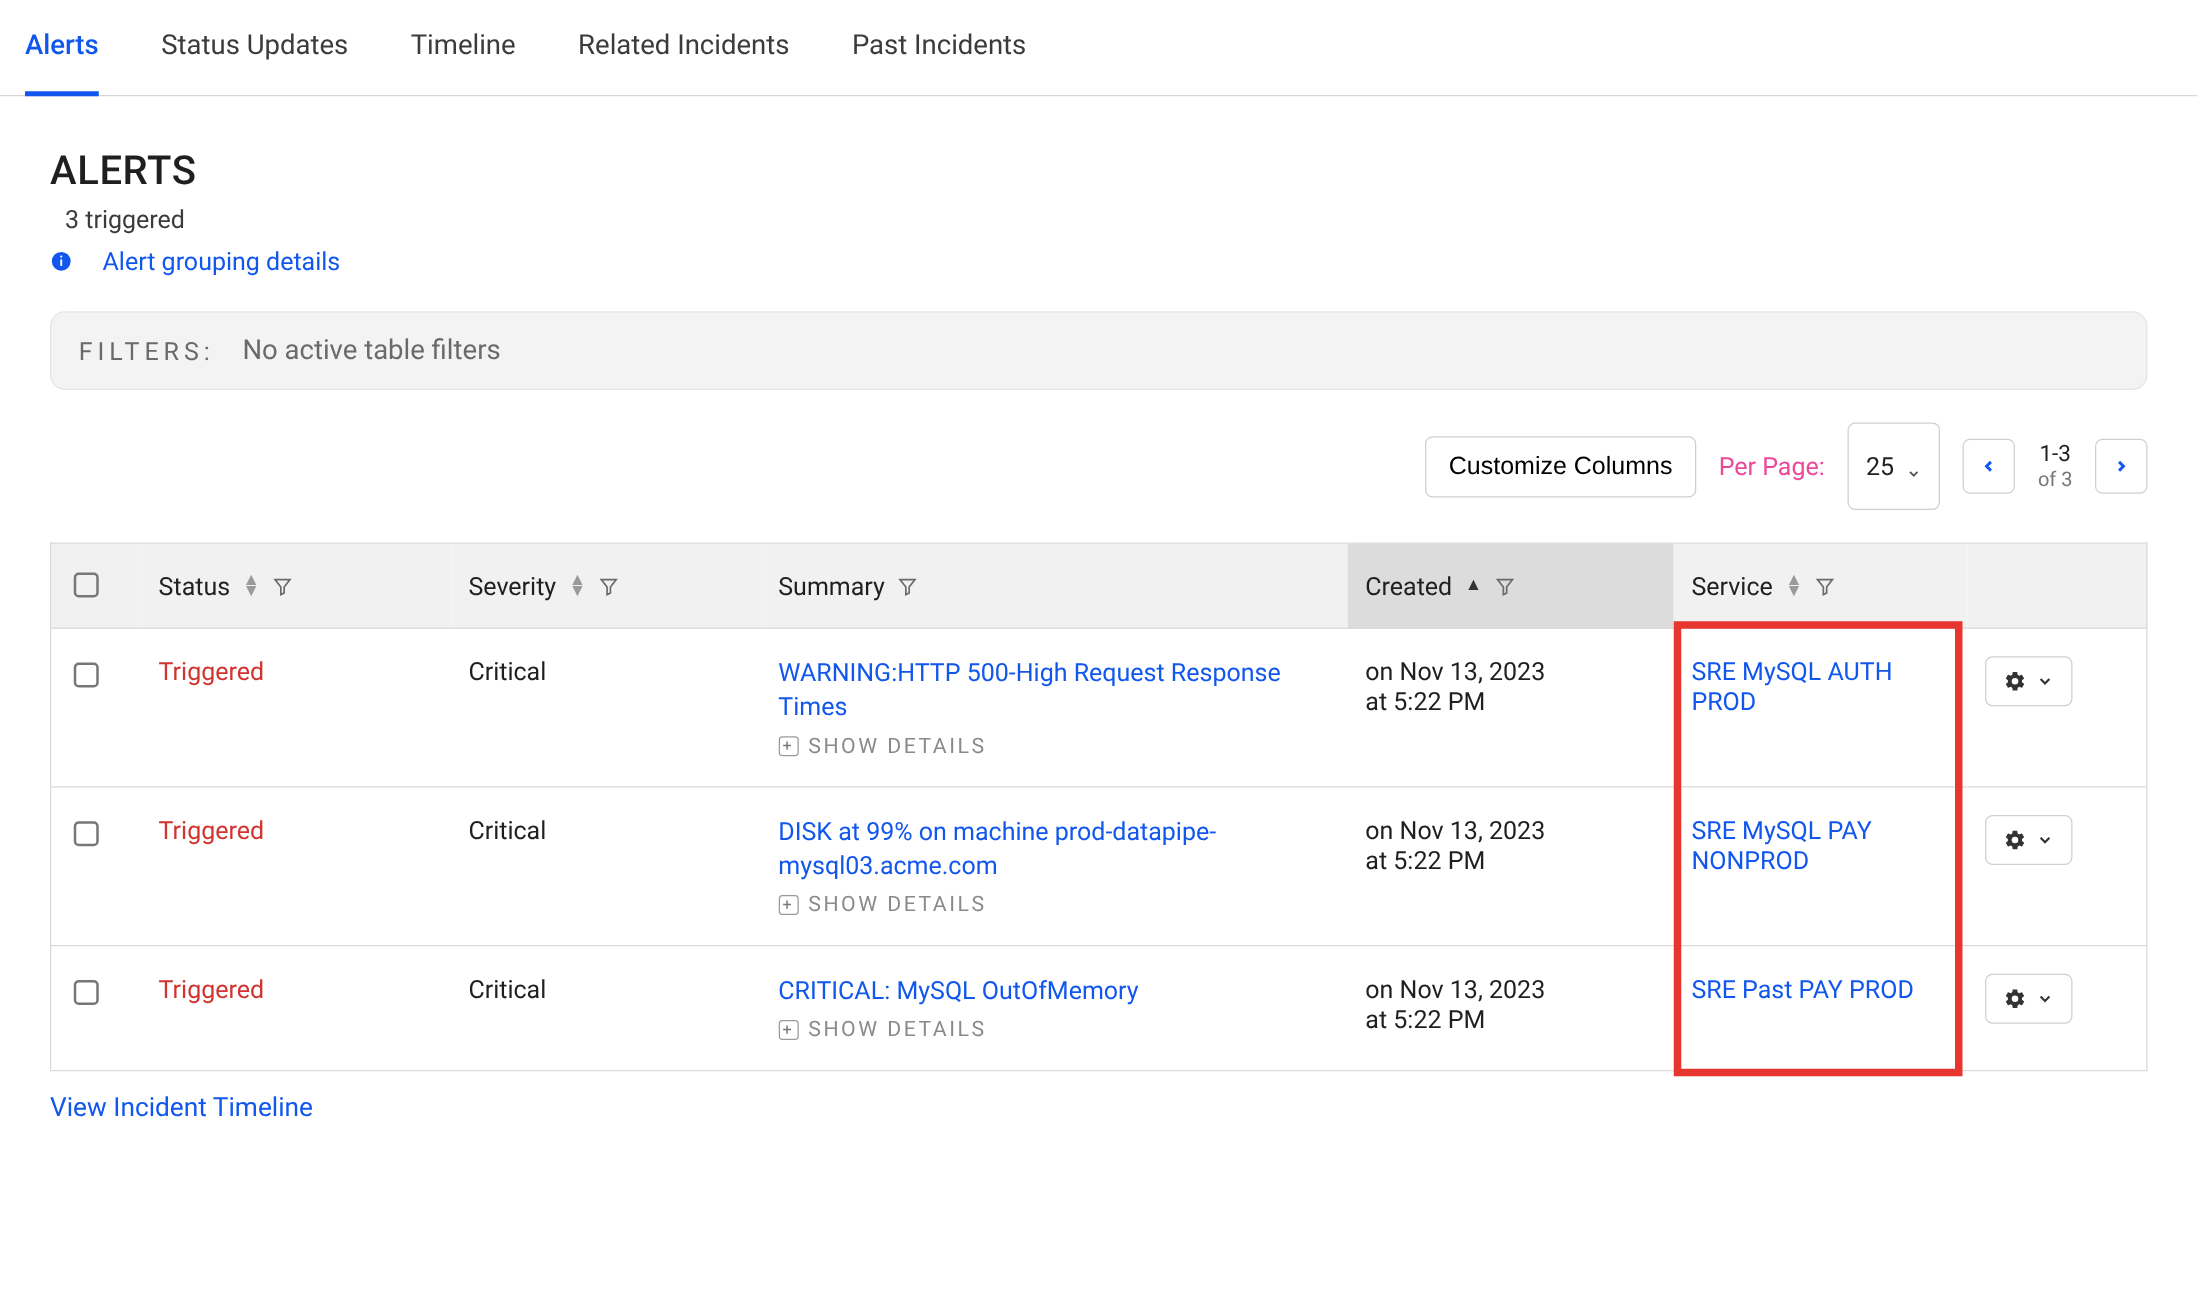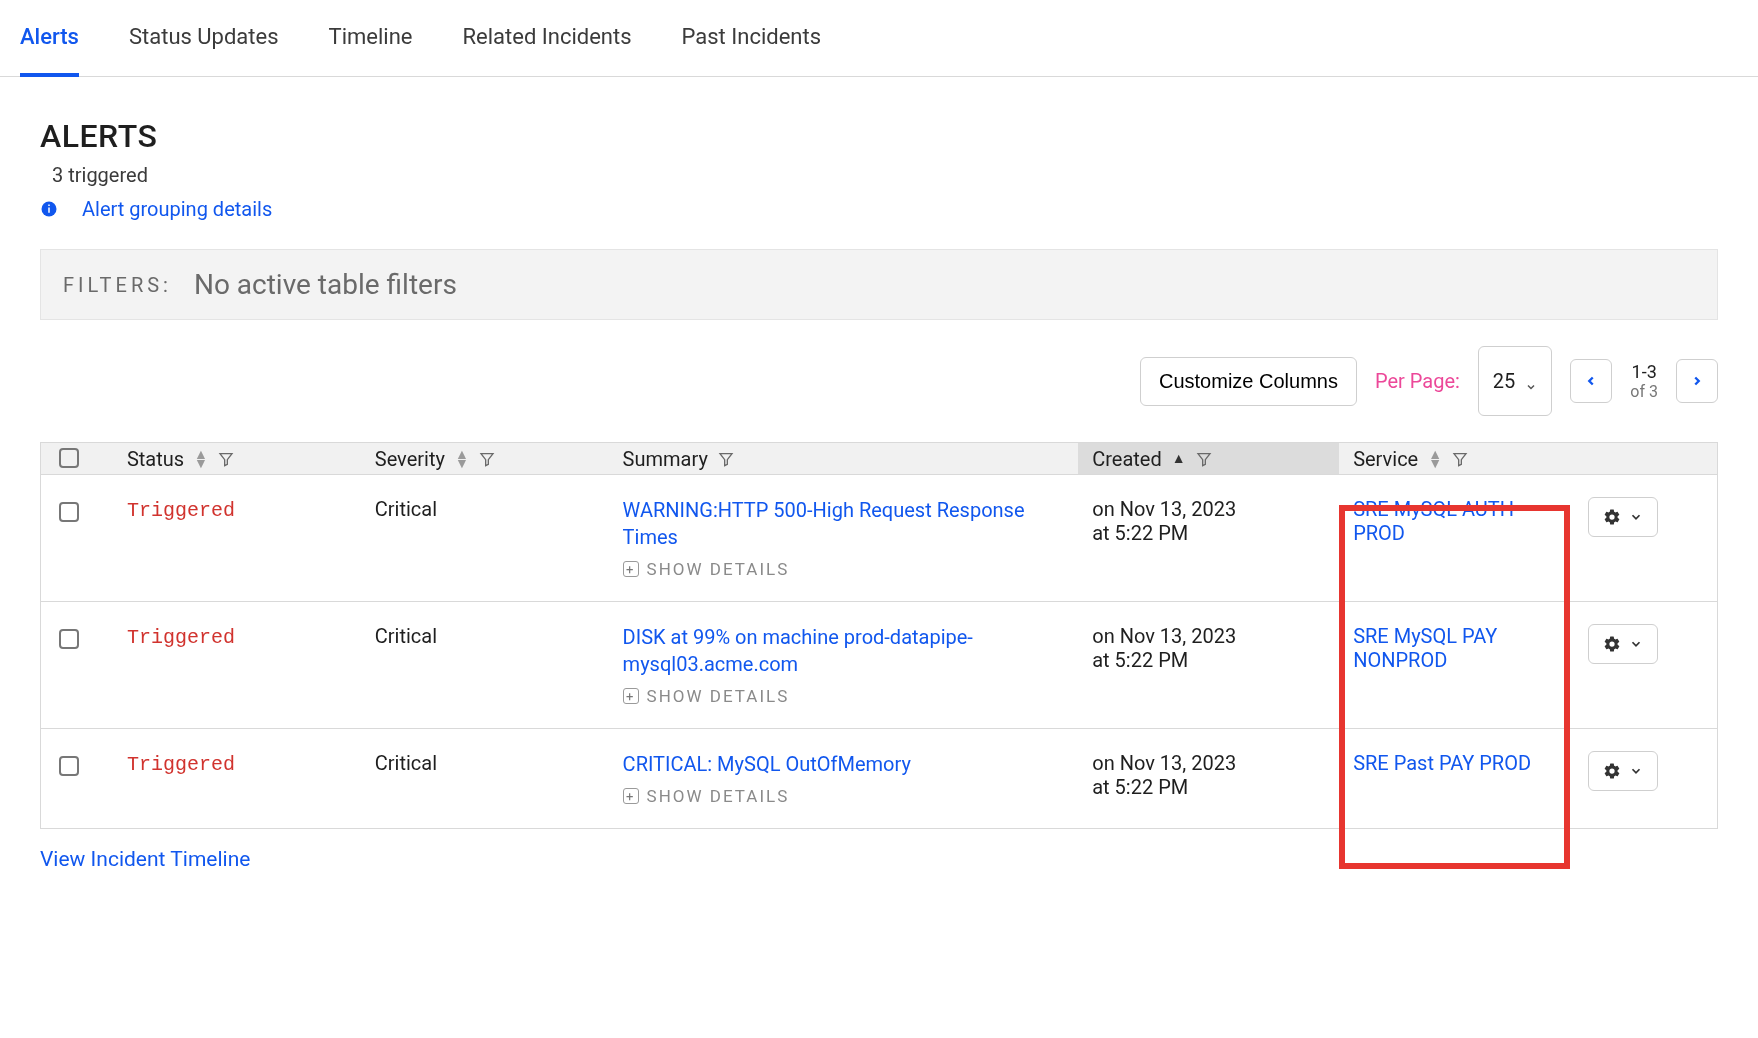--- a/index.html
+++ b/index.html
@@ -65,33 +65,33 @@
     cursor: pointer;
   }
   .grouping-link .info-icon {
     width: 18px; height: 18px;
     display: inline-flex; align-items:center; justify-content:center;
   }
   
   .filters-bar {
     background: #f3f3f3;
     border: 1px solid #e4e4e4;
-    border-radius: 0;
+    border-radius: 12px;
     padding: 18px 22px;
     margin-top: 26px;
     display: flex;
     align-items: center;
     gap: 22px;
   }
   .filters-label {
     color: #6a6a6a;
     letter-spacing: 4px;
     font-size: 20px;
   }
-  .filters-text { color: #6a6a6a; font-size: 28px; }
+  .filters-text { color: #6a6a6a; font-size: 22px; }
   
   .toolbar {
     display: flex;
     justify-content: flex-end;
     align-items: center;
     gap: 18px;
     margin-top: 26px;
   }
   .btn {
     border: 1px solid #cfcfcf;
@@ -132,21 +132,21 @@
     width: 100%;
     border-collapse: collapse;
     margin-top: 26px;
     border: 1px solid var(--border);
   }
   table.alerts thead th {
     background: var(--header-bg);
     text-align: left;
     font-weight: 400;
     font-size: 20px;
-    padding: 0 14px;
+    padding: 18px 14px;
     border-bottom: 1px solid var(--border);
     white-space: nowrap;
   }
   table.alerts thead th.sorted { background: var(--header-sorted); }
   .th-inner { display:inline-flex; align-items:center; gap:10px; }
   .sort-icon { color:#9a9a9a; font-size:14px; line-height:0.6; display:inline-flex; flex-direction:column; }
   .sort-icon.active { color:#333; }
   .funnel-icon { display:inline-flex; }
   table.alerts tbody td {
     padding: 22px 14px;
@@ -164,21 +164,21 @@
   .col-actions { width: 110px; }
   input[type="checkbox"].cb {
     width: 20px; height: 20px;
     border: 2px solid #777;
     border-radius: 4px;
     appearance: none;
     cursor: pointer;
     position: relative;
     top: 2px;
   }
-  .status-triggered { color: var(--red); font-family: Liberation Mono, monospace; }
+  .status-triggered { color: var(--red); }
   .link { color: var(--blue); cursor:pointer; }
   .summary-link { color: var(--blue); cursor:pointer; display:block; line-height:1.35; }
   .show-details {
     display:inline-flex; align-items:center; gap:8px;
     color:#8a8a8a; font-size:17px; letter-spacing:2px;
     margin-top:8px; cursor:pointer;
   }
   .plus-box {
     width:16px; height:16px; border:1px solid #9a9a9a; border-radius:3px;
     display:inline-flex; align-items:center; justify-content:center;

